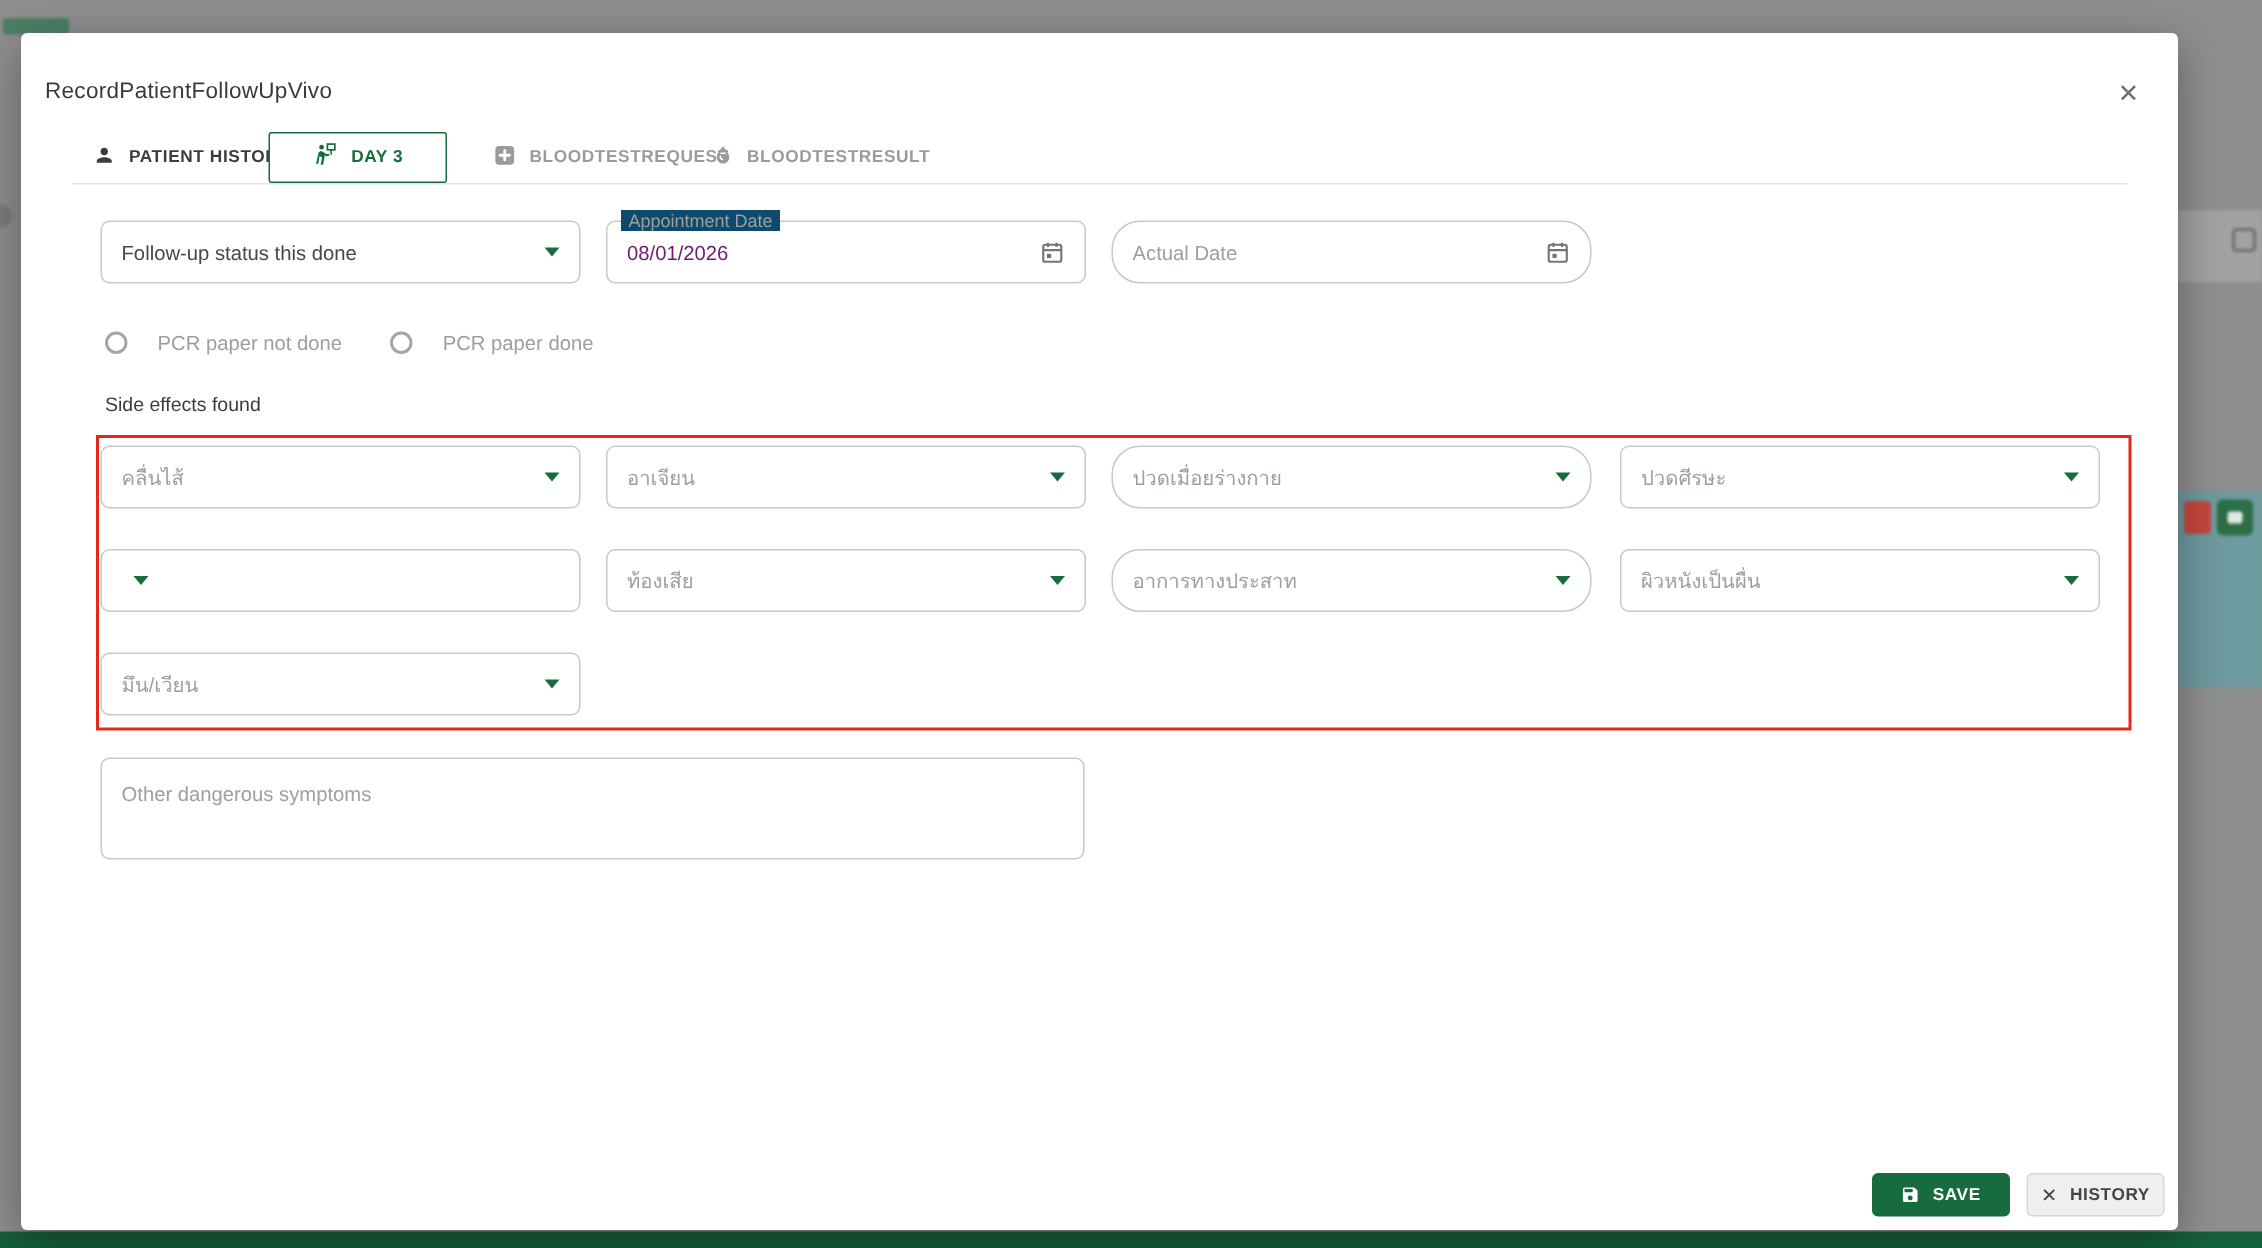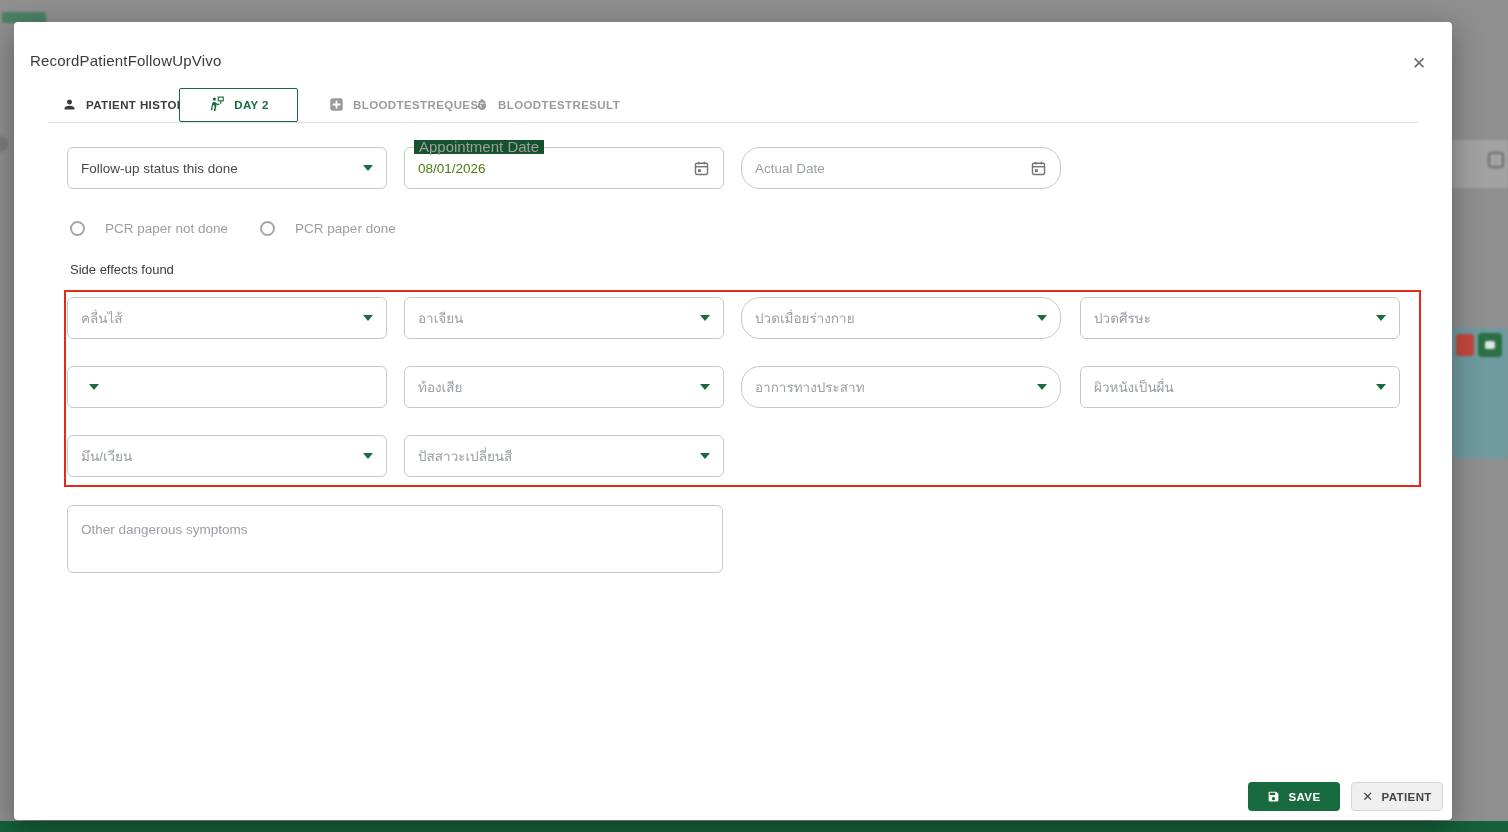--- a/index.html
+++ b/index.html
@@ -47,22 +47,22 @@
   
   .field{
     position:absolute;height:42px;width:320px;background:#fff;
     border:1px solid #c8c8c8;border-radius:6px;
     display:flex;align-items:center;padding:0 13px;cursor:pointer;
   }
   .field .txt{font-size:13.5px;color:#4a4a4a;flex:1;white-space:nowrap;overflow:hidden;}
   .field .txt.ph{color:#9aa0a6;}
   .caret{width:0;height:0;border-left:5px solid transparent;border-right:5px solid transparent;
     border-top:6px solid var(--accent);margin-left:8px;}
-  .notch-label{position:absolute;top:-8px;left:9px;background:#14532d;padding:0 5px;
-    font-size:15px;color:#9e9e9e;line-height:14px;}
+  .notch-label{position:absolute;top:-8px;left:9px;background:#0c4a6e;padding:0 5px;
+    font-size:12px;color:#9e9e9e;line-height:14px;}
   .cal-icon{margin-left:8px;display:flex;}
   
   .r-top{top:125px;} .r1{top:275px;} .r2{top:344px;} .r3{top:413px;}
   .c1{left:53px;} .c2{left:390px;} .c3{left:727px;border-radius:19px;} .c4{left:1066px;}
   
   .radio-row{position:absolute;left:56px;top:199px;display:flex;gap:32px;}
   .radio{display:flex;align-items:center;gap:20px;cursor:pointer;color:#9e9e9e;font-size:13.5px;}
   .radio .dot{width:15px;height:15px;border:2px solid #a5a5a5;border-radius:50%;background:#fff;}
   
   .section-label{position:absolute;left:56px;top:240px;font-size:13px;color:#3c3c3c;}
@@ -110,21 +110,21 @@
       <span>PATIENT HISTORY</span>
     </div>
     <div class="tab tab-day3">
       <span><svg width="17" height="17" viewBox="0 0 24 24">
         <circle cx="9" cy="4.4" r="2.2" fill="#186b3f"></circle>
         <path fill="#186b3f" d="M8 8l3 1 1 4-1.6 8h-2.3l1.4-7-2.4-1.2L6 20H3.8L6.2 9.5z"></path>
         <path fill="#186b3f" d="M11 9.5l2.6 1.4 2.4-.2.4 1.8-3.2.4L10.6 11z"></path>
         <rect x="14.5" y="1.5" width="7" height="5.4" fill="none" stroke="#186b3f" stroke-width="1.6"></rect>
         <rect x="17.3" y="6.5" width="1.5" height="5" fill="#186b3f"></rect>
       </svg></span>
-      <span>DAY 2</span>
+      <span>DAY 3</span>
     </div>
     <div class="tab tab-btr">
       <span><svg width="15" height="15" viewBox="0 0 24 24">
             <rect x="2" y="2" width="20" height="20" rx="4" fill="#9b9b9b"></rect>
             <path d="M12 7v10M7 12h10" stroke="#fff" stroke-width="3" stroke-linecap="round"></path>
           </svg></span>
       <span>BLOODTESTREQUEST</span>
     </div>
     <div class="tab tab-btres">
       <span><svg width="14" height="15" viewBox="0 0 24 24">
@@ -135,21 +135,21 @@
     </div>
   </div>
 
   <div class="field r-top c1">
     <span class="txt" style="color:#474747">Follow-up status this done</span>
     <span class="caret"></span>
   </div>
 
   <div class="field r-top c2">
     <span class="notch-label">Appointment Date</span>
-    <span class="txt" style="color:#4d7c0f">08/01/2026</span>
+    <span class="txt" style="color:#701a75">08/01/2026</span>
     <span class="cal-icon">
         <svg width="17" height="17" viewBox="0 0 24 24">
           <rect x="3.5" y="4.5" width="17" height="16" rx="2" fill="none" stroke="#757575" stroke-width="2"></rect>
           <path d="M3.5 9.5h17" stroke="#757575" stroke-width="2"></path>
           <path d="M8 2.5v4M16 2.5v4" stroke="#757575" stroke-width="2"></path>
           <rect x="7" y="13" width="4" height="4" fill="#757575"></rect>
         </svg>
       </span>
   </div>
 
@@ -209,33 +209,29 @@
   </div>
   <div class="field r2 c4">
     <span class="txt ph">ผิวหนังเป็นผื่น</span>
     <span class="caret"></span>
   </div>
 
   <div class="field r3 c1">
     <span class="txt ph">มึน/เวียน</span>
     <span class="caret"></span>
   </div>
-  <div class="field r3 c2">
-    <span class="txt ph">ปัสสาวะเปลี่ยนสี</span>
-    <span class="caret"></span>
-  </div>
 
   <textarea class="symptoms-area" placeholder="Other dangerous symptoms" style=""></textarea>
 
   <button class="btn btn-save">
     <span style="display:flex;">
         <svg width="13" height="13" viewBox="0 0 24 24">
           <path fill="#fff" d="M17 3H5a2 2 0 0 0-2 2v14a2 2 0 0 0 2 2h14a2 2 0 0 0 2-2V7l-4-4zm-5 16a3 3 0 1 1 0-6 3 3 0 0 1 0 6zm3-10H5V5h10v4z"></path>
         </svg>
       </span>
     <span>SAVE</span>
   </button>
   <button class="btn btn-cancel">
     <span class="x">✕</span>
-    <span>PATIENT</span>
+    <span>HISTORY</span>
   </button>
 
 </div>
 
 </body></html>

